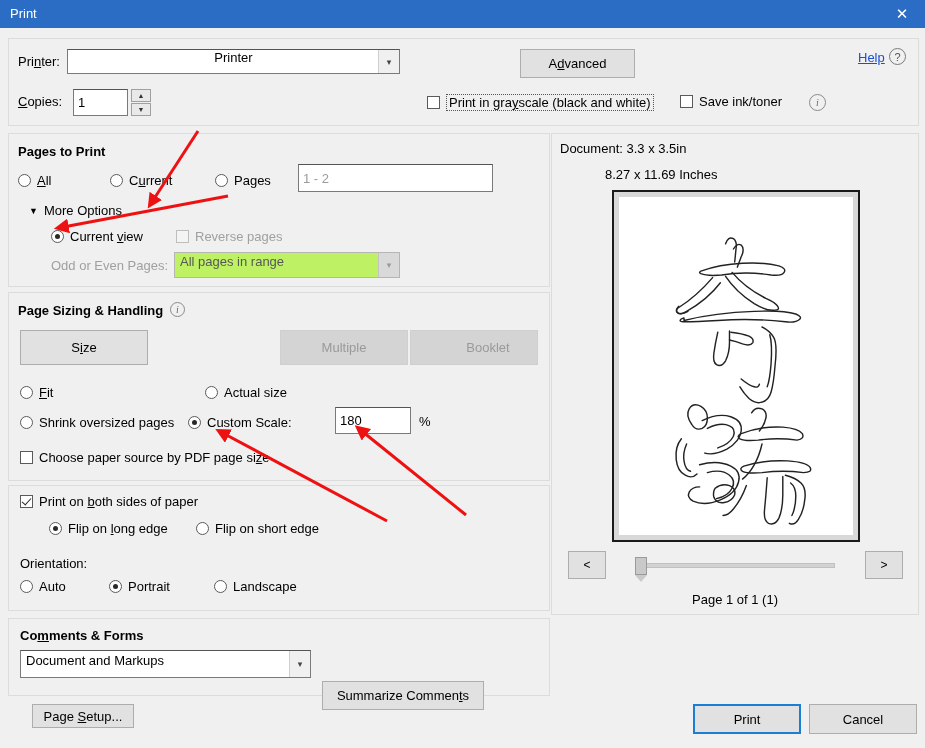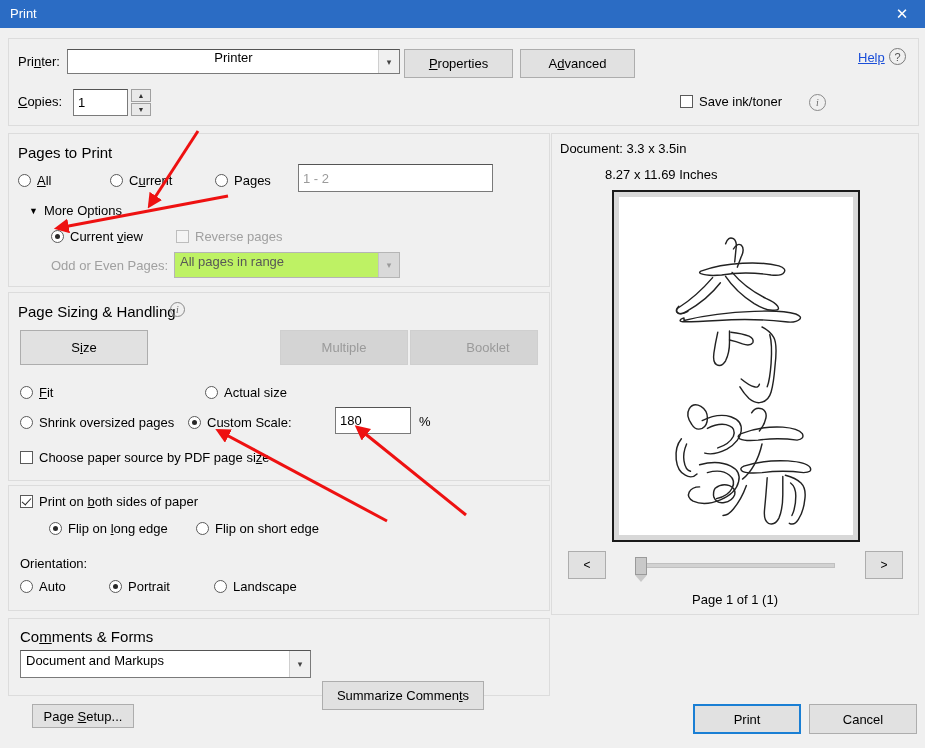--- a/index.html
+++ b/index.html
@@ -15,21 +15,21 @@
     position:absolute;left:0;top:0;width:925px;height:28px;
     background:#2b6cc4;color:#fff;
   }
   .titlebar .ttl{position:absolute;left:10px;top:6px;font-size:13px;color:#fff;}
   .titlebar .closebtn{
     position:absolute;right:0;top:0;width:46px;height:28px;
     color:#fff;font-size:15px;line-height:28px;text-align:center;cursor:pointer;
   }
 
   .panel{position:absolute;border:1px solid #dcdcdc;background:#f0f0f0;}
-  .sect-title{font-weight:normal;font-size:15px;}
+  .sect-title{font-weight:bold;font-size:13px;}
 
   
   .btn{
     background:#e1e1e1;border:1px solid #adadad;color:#000;
     font-family:"Liberation Sans",sans-serif;font-size:13px;
     text-align:center;cursor:pointer;box-sizing:border-box;
     display:flex;align-items:center;justify-content:center;
   }
   .btn.disabled{background:#d4d4d4;color:#9a9a9a;border-color:#cfcfcf;cursor:default;}
   .txt{
@@ -129,38 +129,39 @@
   <div class="ttl">Print</div>
   <div class="closebtn">✕</div>
 </div>
 
 <div class="panel" style="left:8px;top:38px;width:909px;height:86px;">
   <div class="lbl" style="left:9px;top:15px;">Pri<u>n</u>ter:</div>
   <div class="combo center" style="left:58px;top:10px;width:333px;height:25px;">
     <span>Printer</span>
     <span class="arr">▾</span>
   </div>
-  <div class="btn" style="position:absolute;left:395px;top:10px;width:109px;height:29px;">
-    <span><u>P</u>roperties</span>
-  </div>
   <div class="btn" style="position:absolute;left:511px;top:10px;width:115px;height:29px;">
     <span>A<u>d</u>vanced</span>
   </div>
   <div style="position:absolute;left:849px;top:11px;"><span class="helplink">Help</span></div>
   <div class="qcirc" style="position:absolute;left:880px;top:9px;">?</div>
 
   <div class="lbl" style="left:9px;top:55px;"><u>C</u>opies:</div>
   <div class="txt" style="position:absolute;left:64px;top:50px;width:55px;height:27px;">
     <span>1</span>
   </div>
   <div class="spin" style="left:122px;top:50px;">
     <div>▲</div>
     <div style="margin-top:1px;">▼</div>
   </div>
 
+  <div class="check" style="left:418px;top:55px;">
+    <span class="bx"></span>
+    <span class="dotted">Print in gra<u>y</u>scale (black and white)</span>
+  </div>
   <div class="check" style="left:671px;top:55px;">
     <span class="bx"></span>
     <span>Save ink/toner</span>
   </div>
   <div class="icirc" style="position:absolute;left:800px;top:55px;width:17px;height:17px;">i</div>
 </div>
 
 <div class="panel" style="left:8px;top:133px;width:540px;height:152px;">
   <div class="sect-title lbl" style="left:9px;top:10px;">Pages to Print</div>
 

